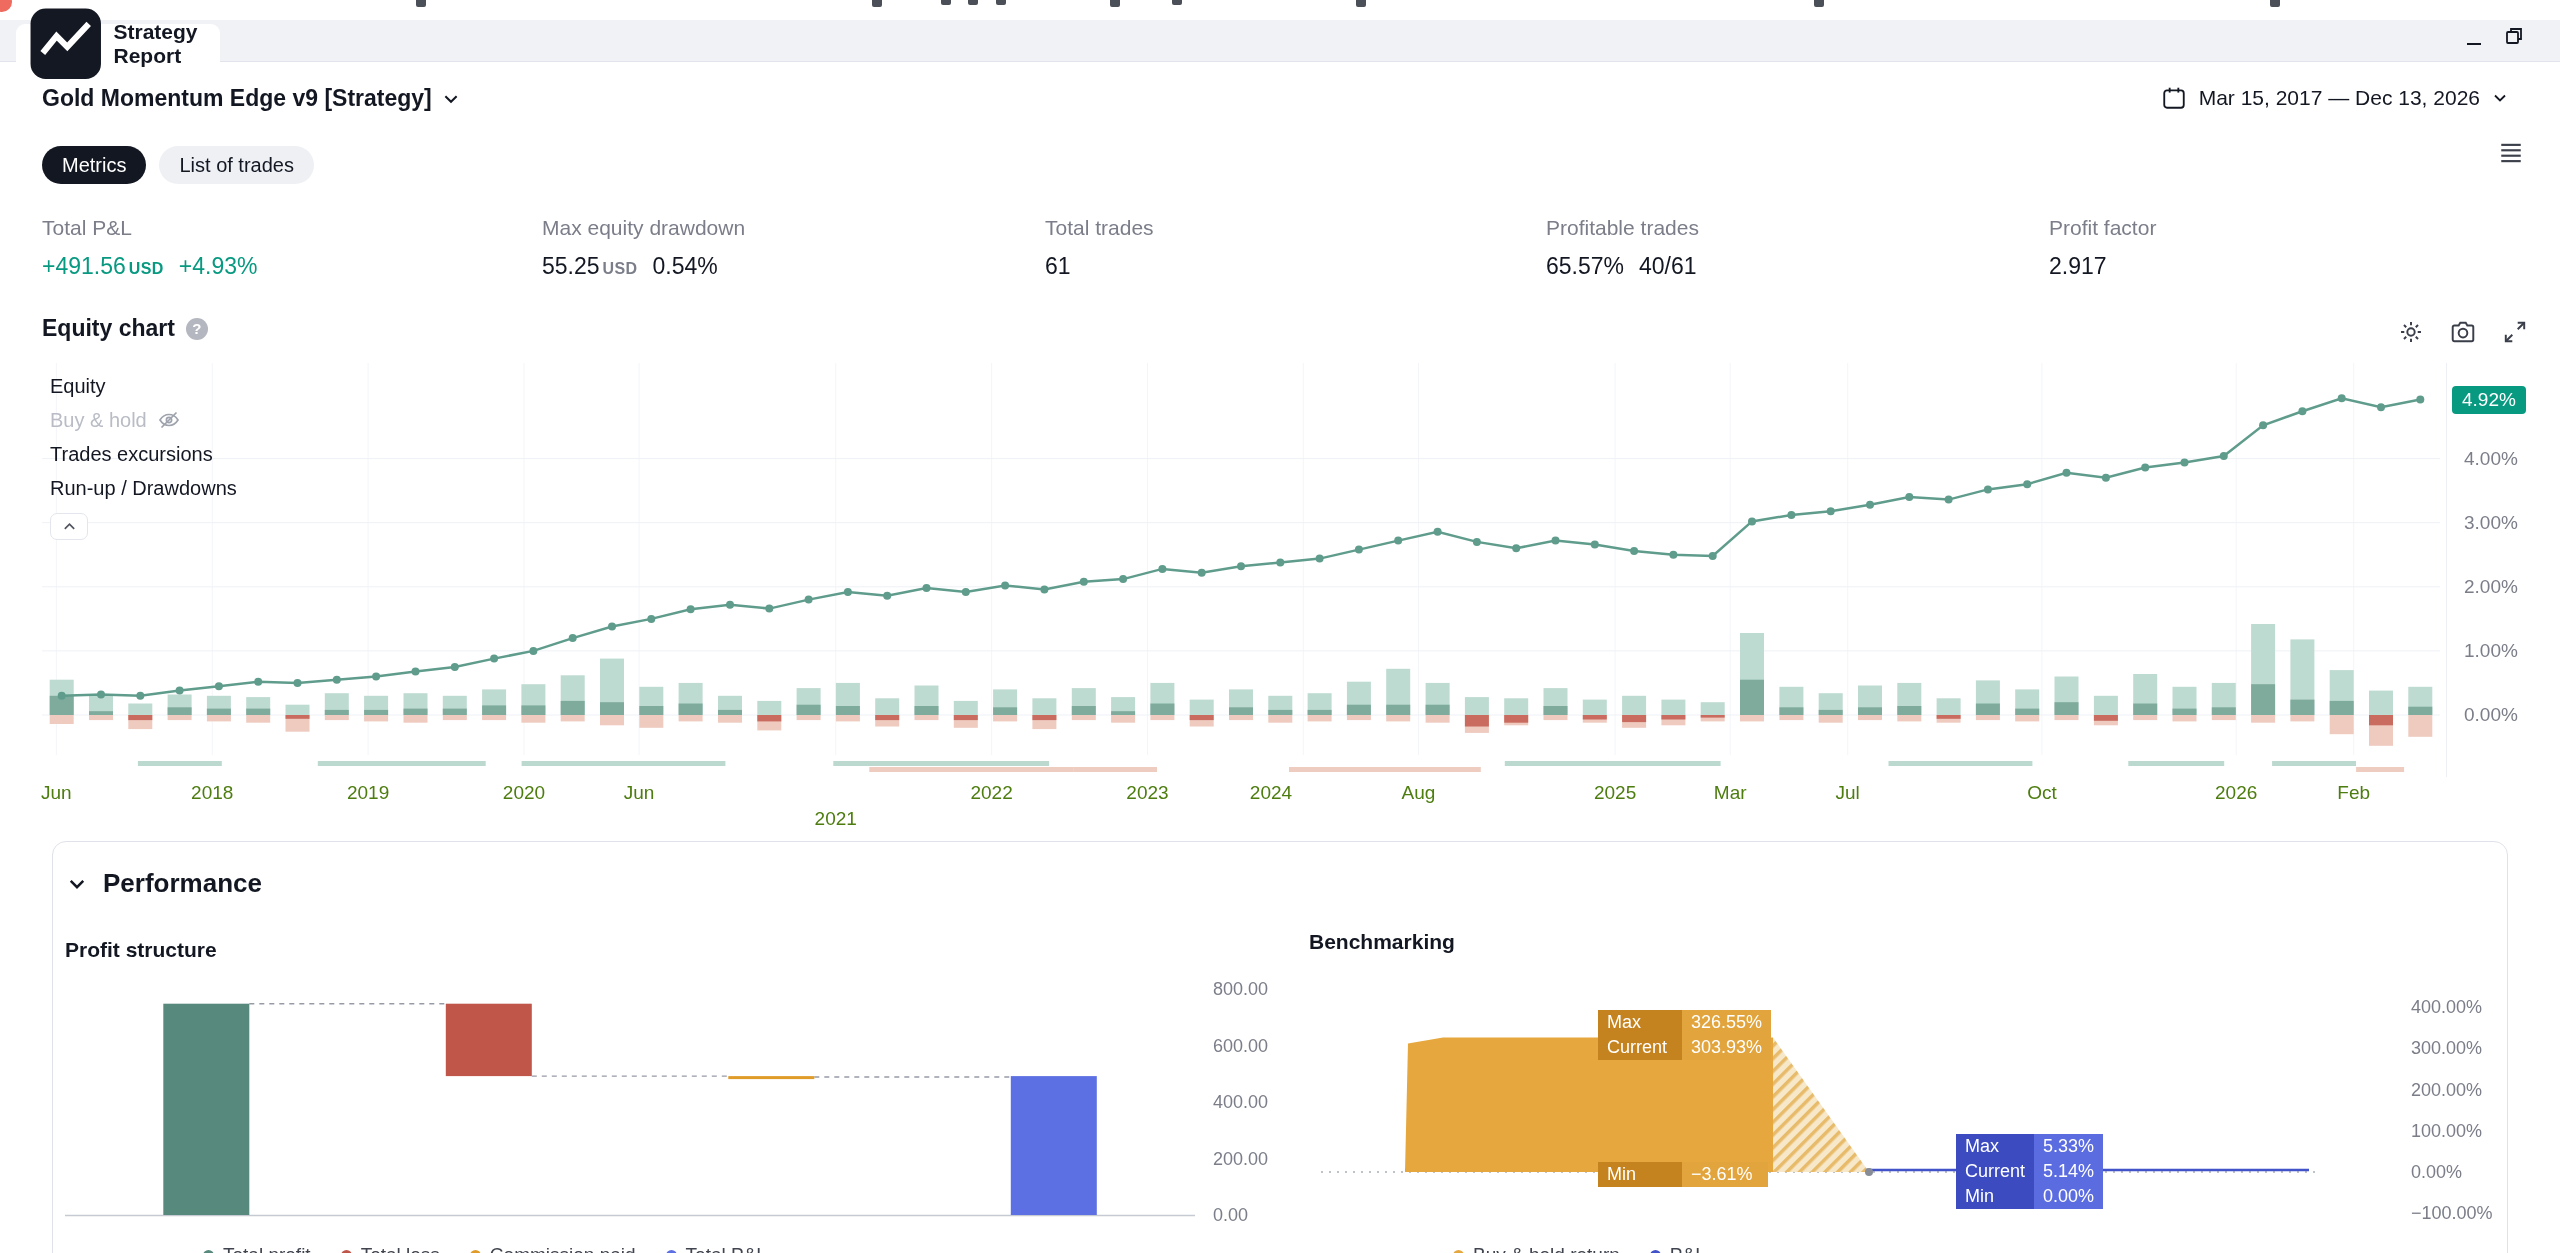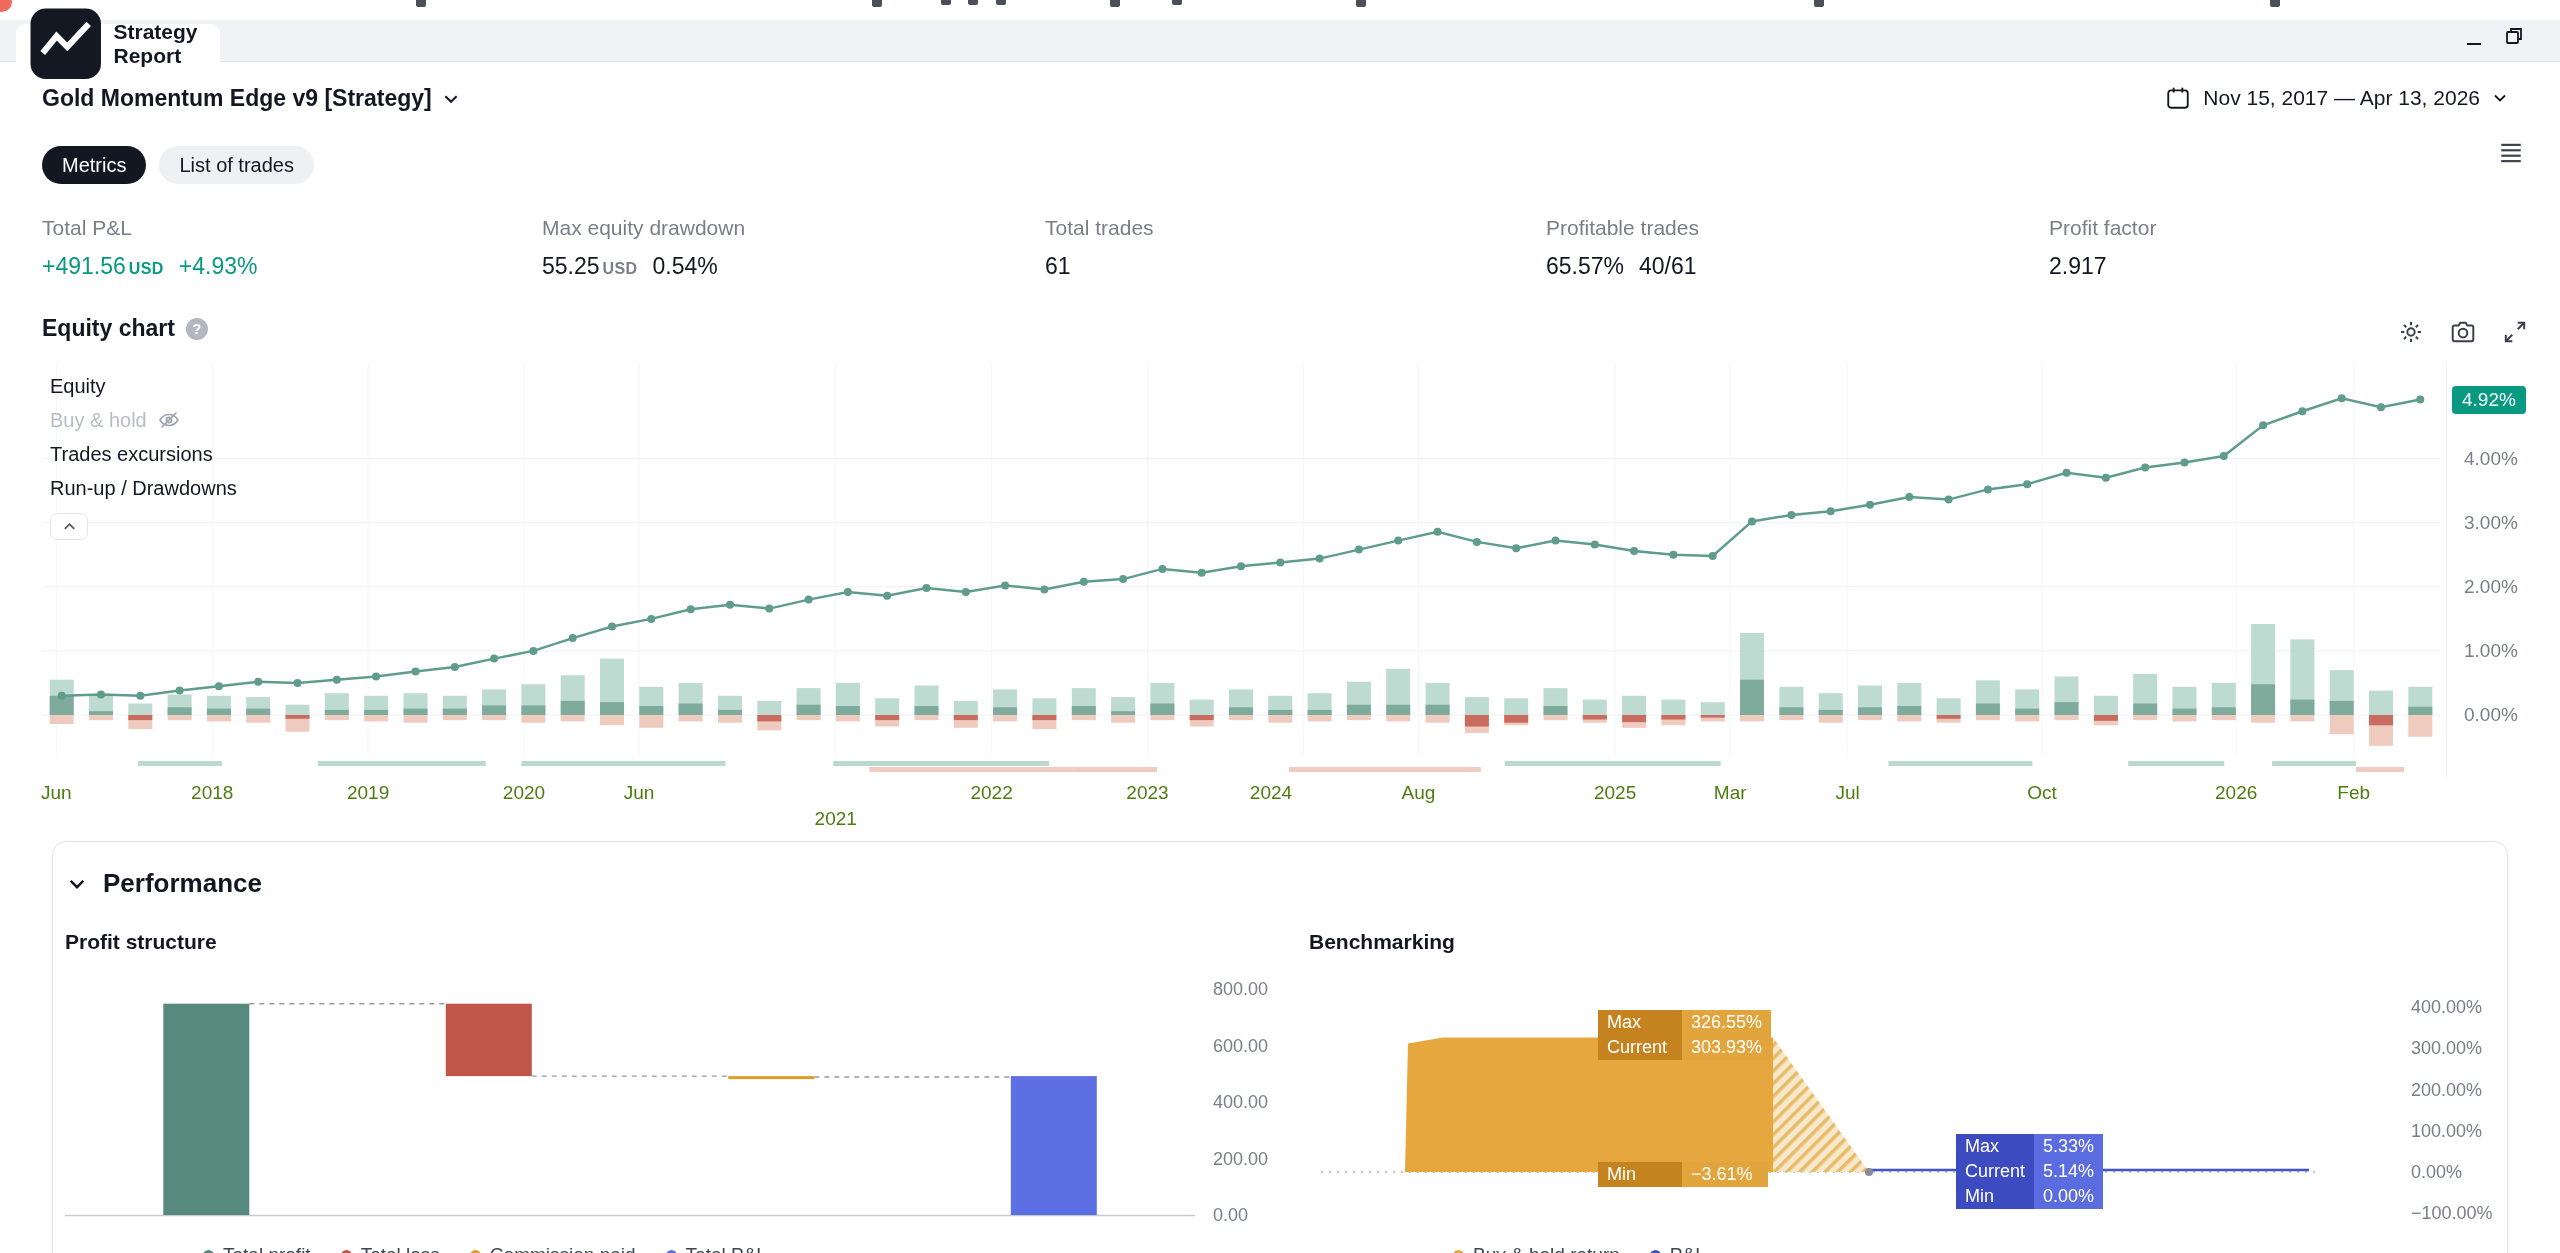--- a/index.html
+++ b/index.html
@@ -37,21 +37,21 @@
 .collapse{margin-top:8px;width:38px;height:27px;border:1px solid #e3e6ec;border-radius:7px;background:#fff;display:flex;align-items:center;justify-content:center;cursor:pointer}
 .axissep{position:absolute;left:2446px;top:363px;width:1px;height:414px;background:#edeff4}
 #eq-yaxis{position:absolute;left:2452px;top:363px;width:108px;height:414px}
 .eq-tick{position:absolute;left:12px;font-size:19px;color:#7b7e89}
 .badge{position:absolute;left:0;top:23px;height:28px;line-height:28px;padding:0 10px;border-radius:4px;color:#fff;font-size:19px;font-weight:500}
 #eq-xaxis{position:absolute;left:42px;top:782px;width:2398px;height:26px}
 .eq-xlab{position:absolute;top:0;transform:translateX(-50%);font-size:19px;color:#4d7c0f}
 #perfcard{position:absolute;left:52px;top:841px;width:2456px;height:470px;border:1px solid #dfe2e9;border-radius:14px;background:#fff}
 .perfhead{position:absolute;left:14px;top:26px;display:flex;align-items:center;gap:16px;font-size:26px;font-weight:700;cursor:pointer}
 .subtitle{position:absolute;font-size:21px;font-weight:700}
-#ps-title{left:12px;top:88px}
+#ps-title{left:12px;top:96px}
 #bench-title{left:1256px;top:88px}
 #ps-svg{position:absolute;left:12px;top:135px}
 #ps-yaxis{position:absolute;left:1150px;top:135px;width:120px;height:250px}
 .mini-tick{position:absolute;left:10px;font-size:18px;color:#7b7e89}
 #bench-svg{position:absolute;left:1268px;top:157px}
 #bench-yaxis{position:absolute;left:2352px;top:157px;width:130px;height:235px}
 #bench-overlay{position:absolute;left:1268px;top:157px;width:1000px;height:222px;pointer-events:none}
 .bx{position:absolute;display:flex;font-size:18px;line-height:25px;height:25px;color:#fff;white-space:nowrap}
 .bx .k{padding:0 9px;min-width:84px}
 .bx .v{padding:0 9px;min-width:86px}
@@ -109,21 +109,21 @@
     <svg width="18" height="18" viewBox="0 0 16 16">
       <polyline points="3,5.5 8,10.5 13,5.5" fill="none" stroke="#131722" stroke-width="1.8"></polyline>
     </svg>
   </div>
   <div class="daterange">
     <svg width="26" height="26" viewBox="0 0 24 24" fill="none" stroke="#131722" stroke-width="1.7">
       <rect x="3" y="5" width="18" height="16" rx="2.5"></rect>
         <line x1="8" y1="2.5" x2="8" y2="7"></line>
         <line x1="16" y1="2.5" x2="16" y2="7"></line>
     </svg>
-    <span>Nov 15, 2017 — Apr 13, 2026</span>
+    <span>Mar 15, 2017 — Dec 13, 2026</span>
     <svg width="16" height="16" viewBox="0 0 16 16">
       <polyline points="3,5.5 8,10.5 13,5.5" fill="none" stroke="#131722" stroke-width="1.8"></polyline>
     </svg>
   </div>
   <div class="layoutbtn">
     <svg width="26" height="26" viewBox="0 0 24 24" fill="none" stroke="#3c404b" stroke-width="2">
       <line x1="3" y1="4.5" x2="21" y2="4.5"></line>
         <line x1="3" y1="9.5" x2="21" y2="9.5"></line>
         <line x1="3" y1="14.5" x2="21" y2="14.5"></line>
         <line x1="3" y1="19.5" x2="21" y2="19.5"></line>

